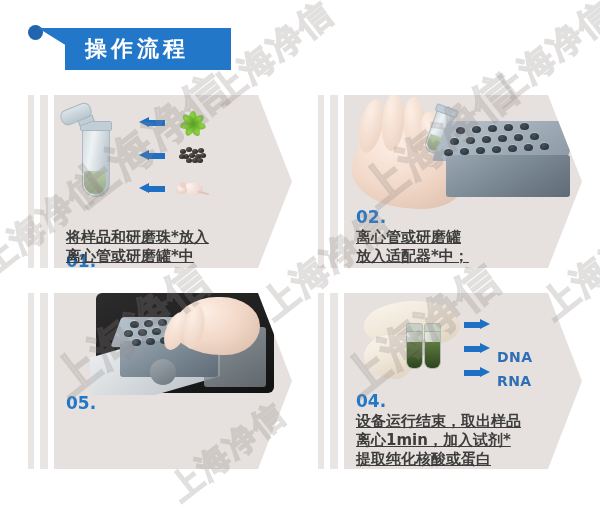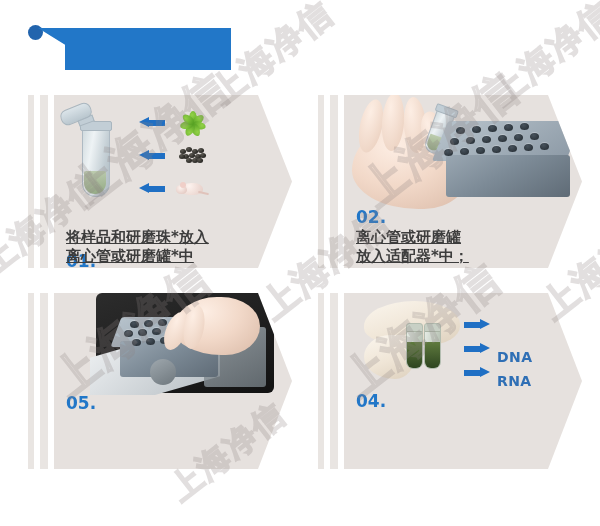--- a/index.html
+++ b/index.html
@@ -219,20 +219,21 @@
   }
 </style>
 </head>
 <body>
 
 <div class="page">
 
   <div class="header">
     <div class="ribbon-dot"></div>
     <div class="ribbon"></div>
+    <div class="ribbon-label">操作流程</div>
   </div>
 
   <div class="bar" style="left:28px;top:95px;height:173px;"></div>
   <div class="bar2" style="left:40px;top:95px;height:173px;"></div>
   <div class="card" style="left:54px;top:95px;width:238px;height:173px;">
     <div class="photo" style="left:0;top:0;width:238px;height:120px;">
       <div class="tube" style="left:10px;top:8px;width:70px;height:100px;">
         <div class="tube-body"></div>
         <div class="tube-liq"></div>
         <div class="tube-rim"></div>
@@ -392,20 +393,23 @@
       <div class="arrow r" style="left:120px;top:74px;">
           <div class="shaft"></div>
           <div class="head"></div>
         </div>
 
       <div class="outlabel" style="left:153px;top:20px;">DNA</div>
       <div class="outlabel" style="left:153px;top:44px;">RNA</div>
       <div class="outlabel" style="left:153px;top:68px;">蛋白质</div>
     </div>
     <div class="stepnum" style="left:12px;top:98px;">04.</div>
+    <div class="steptext" style="left:12px;top:119px;width:220px;">设备运行结束，取出样品
+离心1min，加入试剂*
+提取纯化核酸或蛋白</div>
   </div>
 
   <div class="wm-layer">
     <div class="wm" style="left:58px;top:110px;">上海净信</div>
     <div class="wm" style="left:348px;top:110px;">上海净信</div>
     <div class="wm" style="left:40px;top:300px;">上海净信</div>
     <div class="wm" style="left:330px;top:300px;">上海净信</div>
     <div class="wm" style="left:200px;top:30px;font-size:34px;">上海净信</div>
     <div class="wm" style="left:480px;top:30px;font-size:34px;">上海净信</div>
     <div class="wm" style="left:250px;top:240px;font-size:36px;">上海净信</div>

